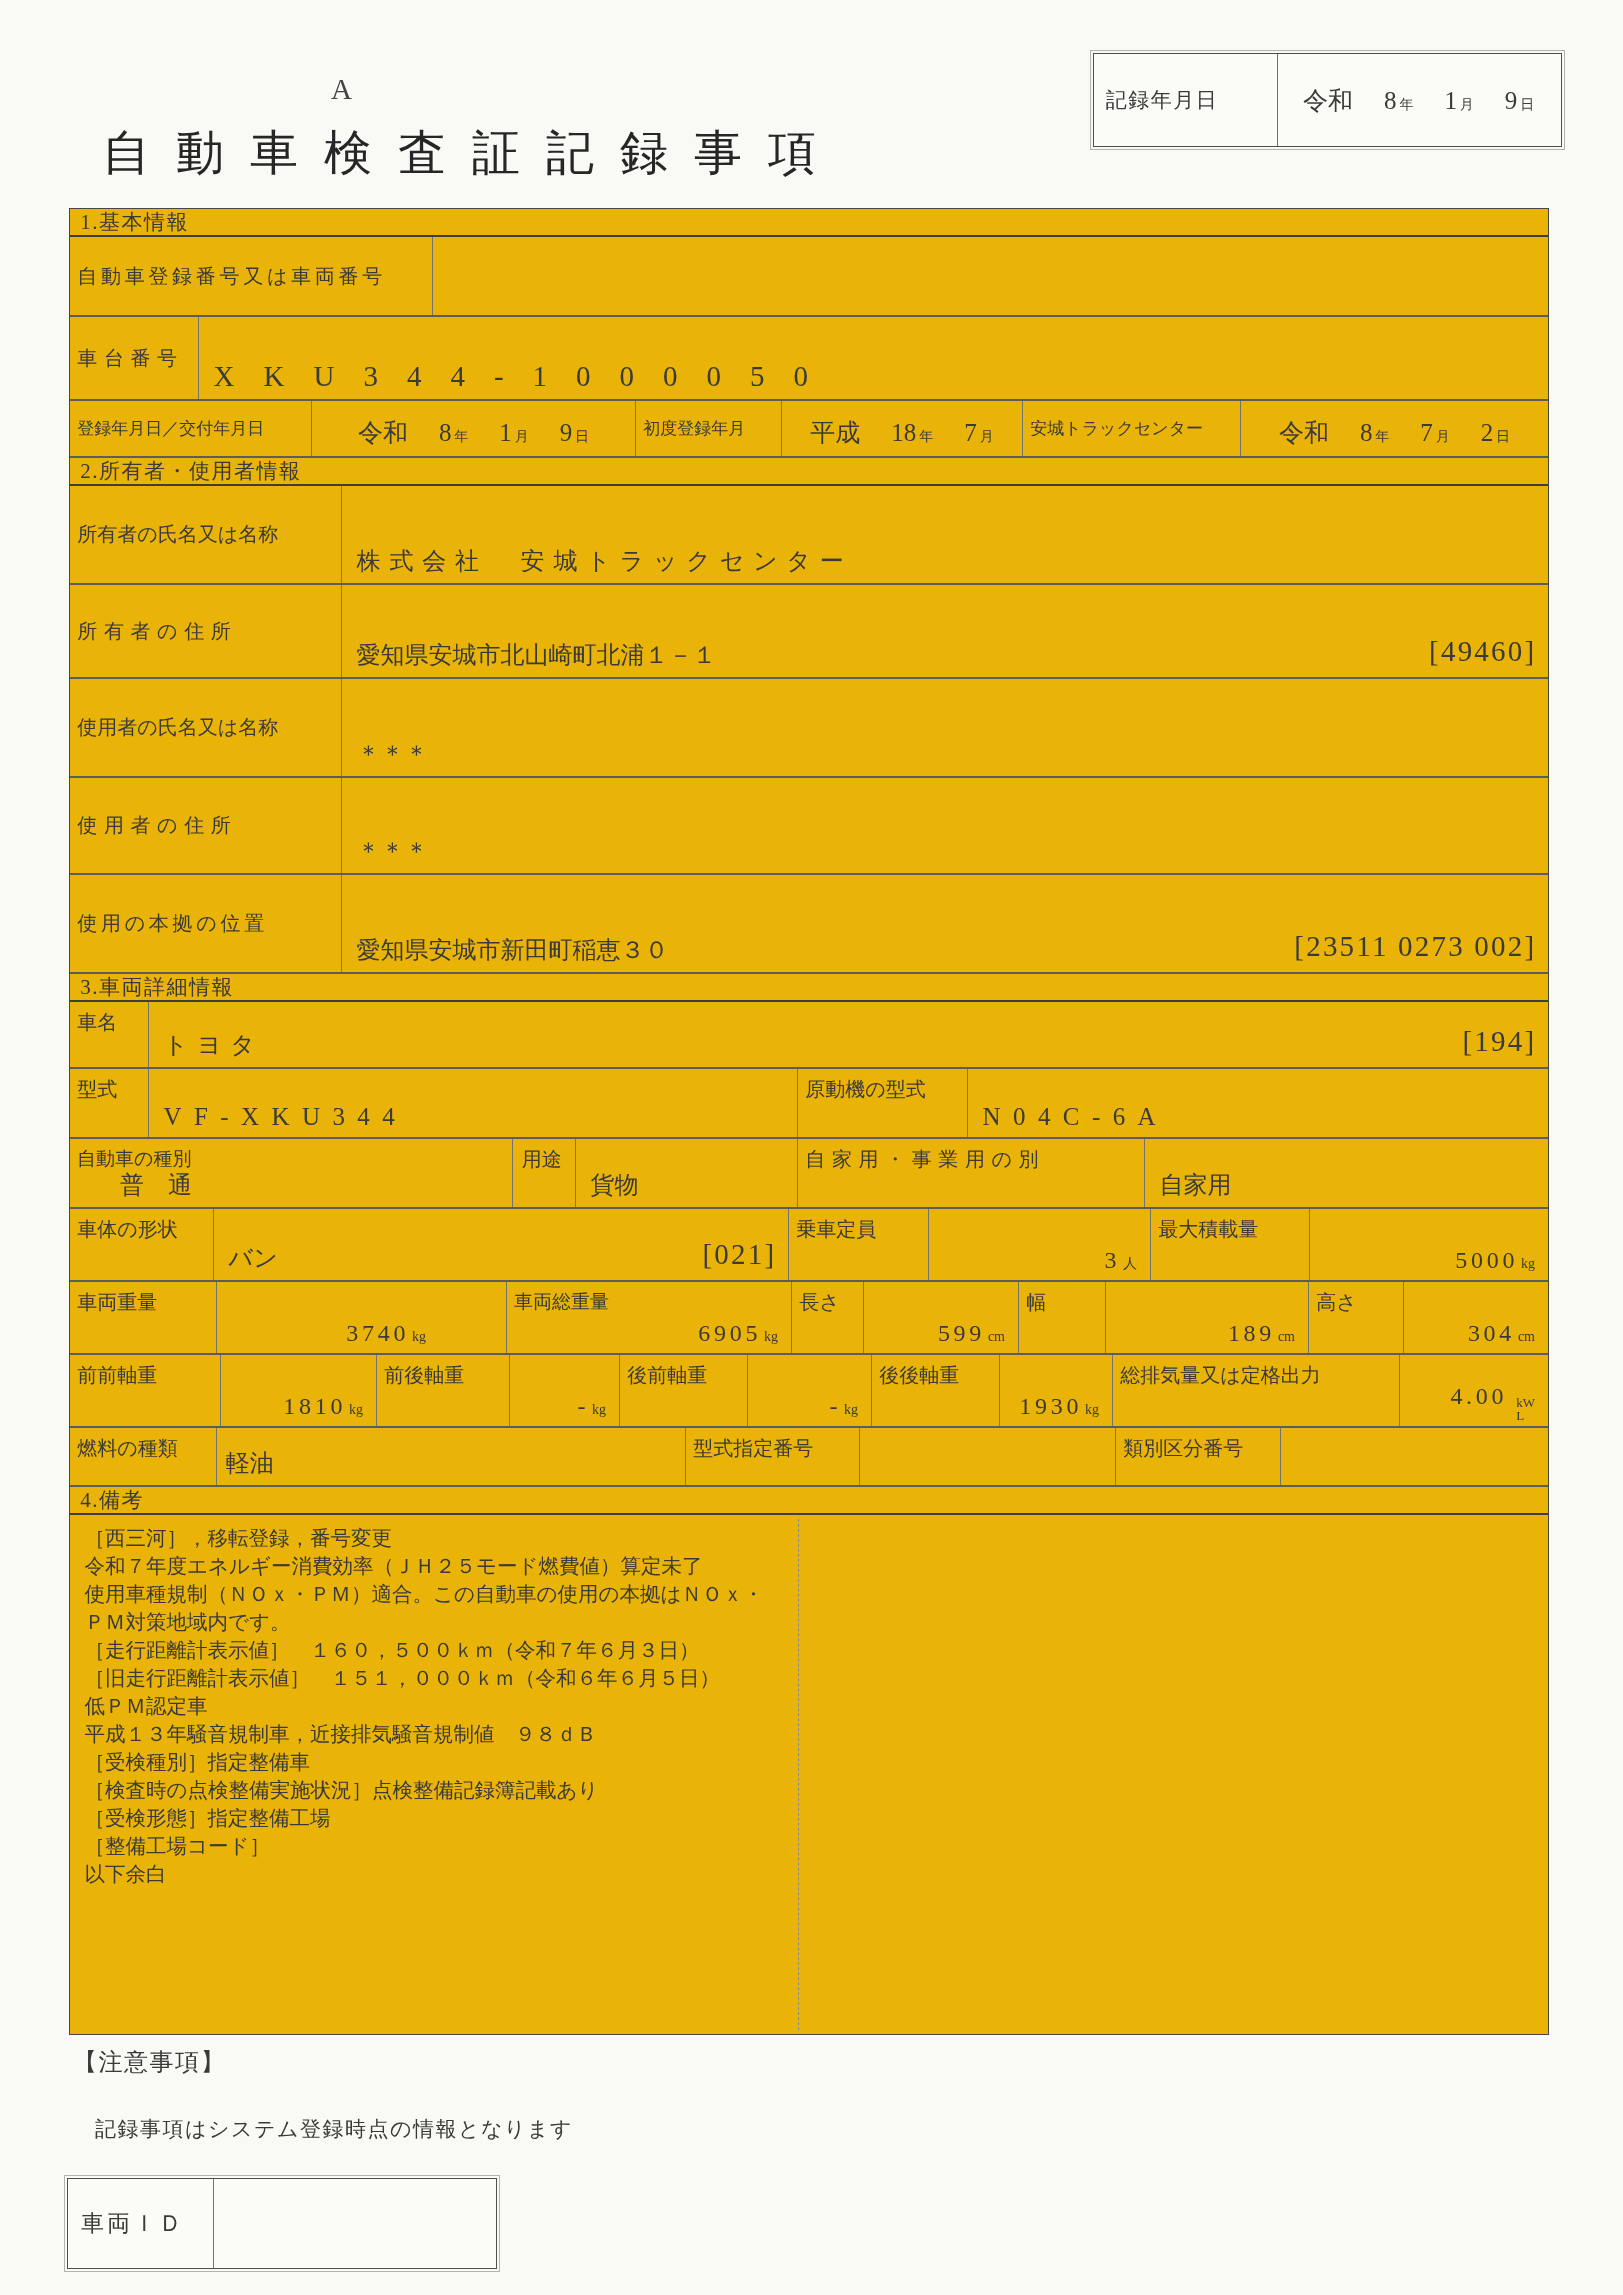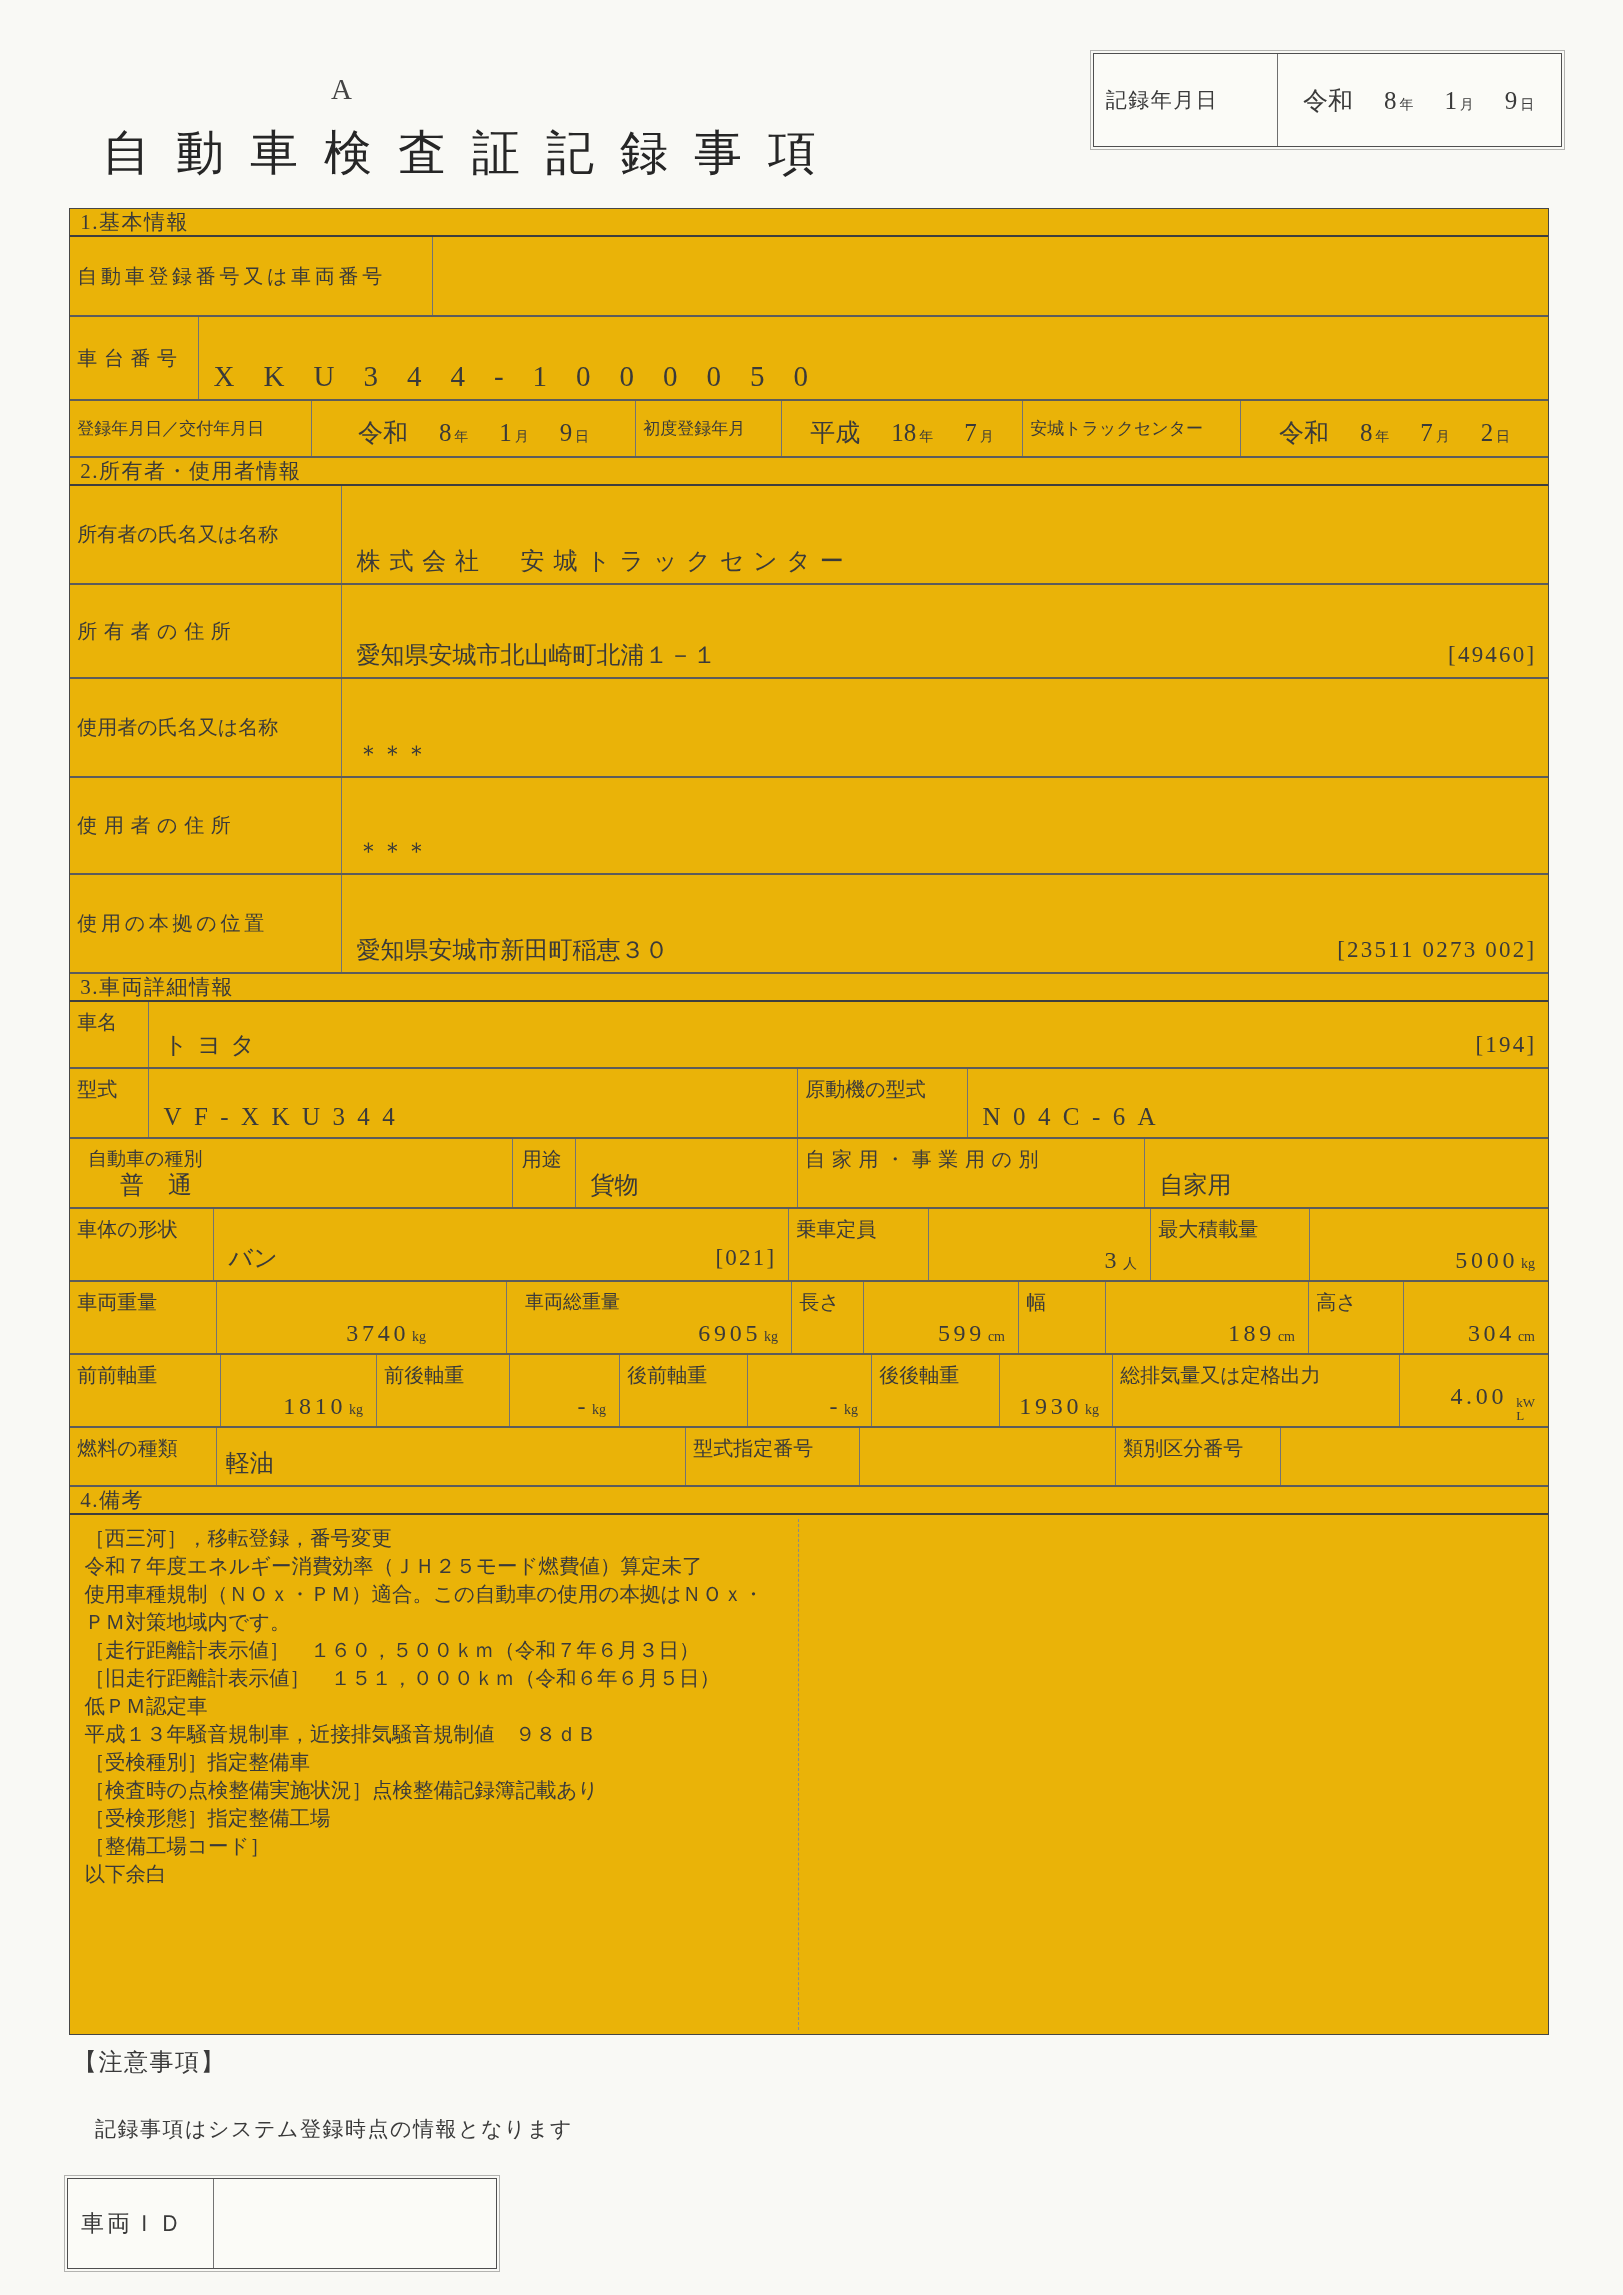--- a/index.html
+++ b/index.html
@@ -46,22 +46,22 @@
   .row:last-child { border-bottom: none; }
   .c { position: relative; }
   .c + .c { border-left: 1.5px solid #737373; }
 
   .lc { display: flex; align-items: center; padding: 4.4px 7.3px; font-size: 20px; }
   .lc-top { align-items: flex-start; padding-top: 7.3px; }
   .ls { letter-spacing: 6.6px; }
   .ls2 { letter-spacing: 3.7px; }
 
   .v  { position: absolute; left: 14.6px;  bottom: 5.9px; font-size: 24px; white-space: nowrap; }
-  .code { position: absolute; right: 11.7px; bottom: 8.8px; font-size: 23px; letter-spacing: 2.2px; white-space: nowrap; }
-  .sl { position: absolute; top: 7.3px; left: 18px; font-size: 19px; white-space: nowrap; }
+  .code { position: absolute; right: 11.7px; bottom: 8.8px; font-size: 29px; letter-spacing: 2.2px; white-space: nowrap; }
+  .sl { position: absolute; top: 7.3px; left: 7px; font-size: 19px; white-space: nowrap; }
   .nv { position: absolute; right: 13px; bottom: 5.9px; display: flex; align-items: baseline;
         font-size: 24px; letter-spacing: 3.7px; white-space: nowrap; }
   .nv .u { font-size: 14px; letter-spacing: 0; margin-left: 2.9px; }
   .ustack { display: inline-flex; flex-direction: column; font-size: 13px; line-height: 1.05;
             margin-left: 9px; letter-spacing: 0; transform: translateY(2.9px); }
   .dcell { display: flex; align-items: flex-end; justify-content: center; padding-bottom: 7.3px; }
 
   .chassis-v { font-size: 29px; letter-spacing: 29px; }
   .model-v { font-size: 25px; letter-spacing: 12.4px; }
   .name-v { letter-spacing: 8.8px; }

